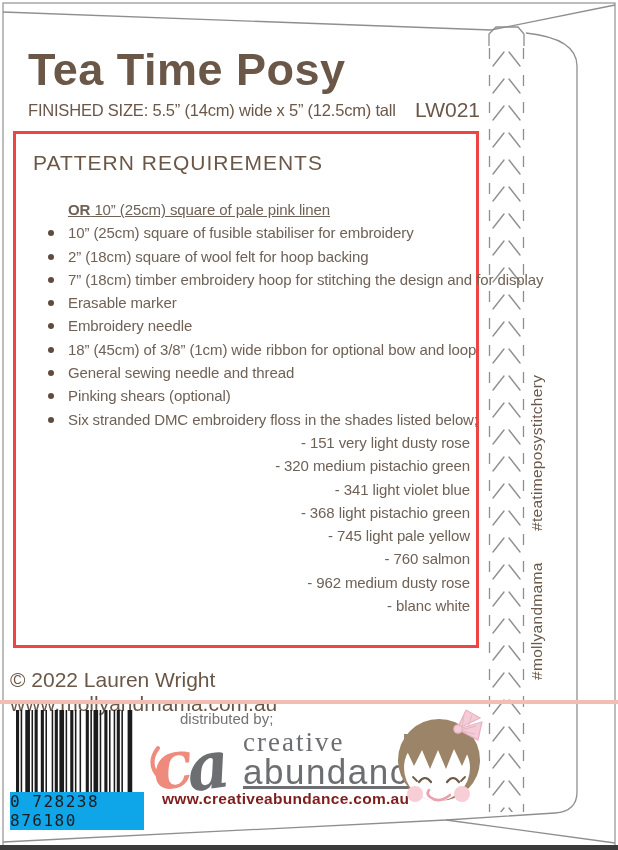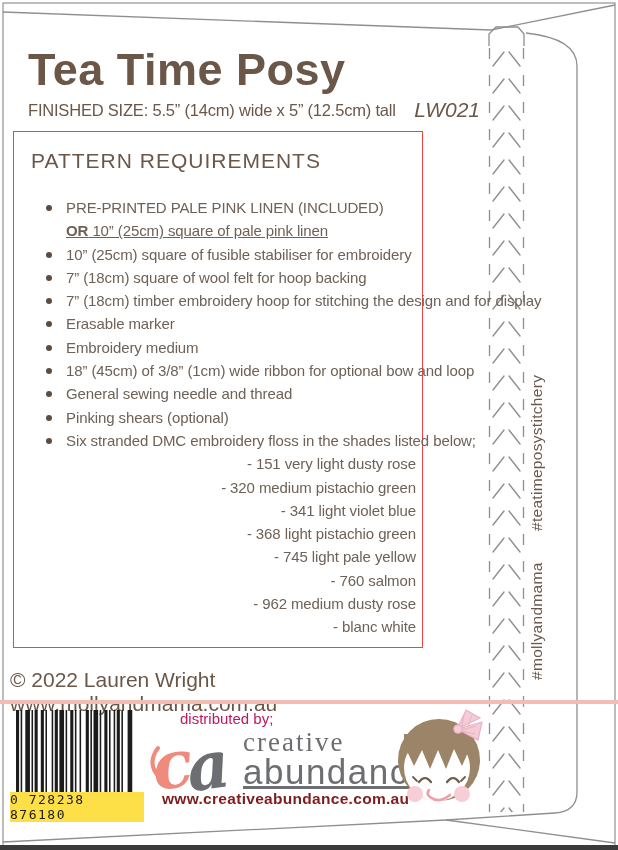--- a/index.html
+++ b/index.html
@@ -7,49 +7,49 @@
     position:relative;width:618px;height:850px;background:#ffffff;
     overflow:hidden;font-family:"Liberation Sans",sans-serif;
     -webkit-font-smoothing:antialiased;
   }
   #envelope-lines{position:absolute;left:0;top:0;z-index:1;pointer-events:none;}
   .content{position:absolute;z-index:2;}
 
   
   #title{left:28px;top:44px;font-size:45px;font-weight:600;letter-spacing:.5px;color:#6b5748;}
   #finished-size{left:28px;top:101px;font-size:16.5px;font-weight:400;color:#6b5748;letter-spacing:-0.2px;}
-  #product-code{left:408px;top:98px;width:72px;text-align:right;font-size:21px;color:#6b5748;font-style:italic;}
+  #product-code{left:408px;top:98px;width:72px;text-align:right;font-size:21px;color:#6b5748;}
 
   
   #req-box{
-    left:13px;top:131px;width:410px;height:517px;box-sizing:border-box;
-    border:1px solid #ef4444;background:#fff;
+    left:13px;top:131px;width:466px;height:517px;box-sizing:border-box;
+    border:3px solid #ef4444;background:#fff;
   }
   #req-heading{position:absolute;left:17px;top:17px;font-size:21px;letter-spacing:1px;color:#6b5748;}
   #req-list{position:absolute;left:14px;top:64px;right:6px;color:#6f6156;font-size:15px;letter-spacing:-0.1px;}
   .req-row{position:relative;min-height:23.3px;line-height:23.3px;padding-left:38px;white-space:nowrap;}
   .req-row .dot{
     position:absolute;left:18px;top:9px;width:6px;height:6px;border-radius:50%;
     background:#5f4b3f;
   }
   .req-row.cont{padding-left:38px;text-decoration:underline;}
   .bold-or{font-weight:bold;}
   .floss-row{position:relative;height:23.3px;line-height:23.3px;padding-left:86px;white-space:nowrap;text-align:right;}
   .floss-row .code{display:inline-block;width:50px;}
 
   
   #copyright-row{left:10px;top:668px;width:470px;display:flex;justify-content:space-between;
     font-size:21px;color:#6b5748;flex-direction:column;}
   #pink-rule{left:0;top:700px;width:618px;height:3.5px;background:#f2beb4;}
 
   
   #barcode-wrap{left:8px;top:708px;width:140px;height:100px;}
-  #barcode-number{position:absolute;left:2px;top:84px;width:134px;background:#fde047;
-    font-family:"DejaVu Sans Mono",monospace;font-size:13px;color:#1c1c1c;letter-spacing:1.5px;}
-  #distributed-by{left:180px;top:710px;font-size:15px;color:#be185d;}
+  #barcode-number{position:absolute;left:2px;top:84px;width:134px;background:#0ea5e9;
+    font-family:"DejaVu Sans Mono",monospace;font-size:16px;color:#1c1c1c;letter-spacing:1.5px;}
+  #distributed-by{left:180px;top:710px;font-size:15px;color:#737373;}
   #ca-monogram{left:150px;top:722px;}
   #dist-name{left:243px;top:728px;color:#6d6e71;font-weight:400;line-height:29px;}
   #dist-name .l1{font-size:27px;letter-spacing:2px;font-family:Liberation Serif, serif;}
   #dist-name .l2{font-size:35px;letter-spacing:1.5px;text-decoration:underline;}
   #dist-url{left:162px;top:790px;font-size:15.5px;font-weight:bold;color:#7f1d1d;letter-spacing:.3px;}
   #girl-logo{left:396px;top:704px;}
 
   
   .vtext{
     position:absolute;height:20px;line-height:20px;font-size:15.5px;color:#6b584a;
@@ -90,52 +90,48 @@
     <line x1="523.5" y1="48" x2="523.5" y2="812" stroke="#8f8f8f" stroke-width="1.3" stroke-dasharray="11 16"></line>
   </svg>
 
   <div class="content" id="title">Tea Time Posy</div>
   <div class="content" id="finished-size">FINISHED SIZE: 5.5” (14cm) wide x 5” (12.5cm) tall</div>
   <div class="content" id="product-code">LW021</div>
 
   <div class="content" id="req-box">
     <div id="req-heading">PATTERN REQUIREMENTS</div>
     <div id="req-list">
-      <div class="req-row">
-        <span class="dot"></span>
-        <span>PRE-PRINTED PALE PINK LINEN (INCLUDED)</span>
-      </div>
       <div class="req-row cont">
         <span class="bold-or">OR</span><span> 10” (25cm) square of pale pink linen</span>
       </div>
       <div>
 
           <div class="req-row">
             <span class="dot"></span>
             <span>10” (25cm) square of fusible stabiliser for embroidery</span>
           </div>
 
           <div class="req-row">
             <span class="dot"></span>
-            <span>7” (18cm) square of wool felt for hoop backing</span>
+            <span>2” (18cm) square of wool felt for hoop backing</span>
           </div>
 
           <div class="req-row">
             <span class="dot"></span>
             <span>7” (18cm) timber embroidery hoop for stitching the design and for display</span>
           </div>
 
           <div class="req-row">
             <span class="dot"></span>
             <span>Erasable marker</span>
           </div>
 
           <div class="req-row">
             <span class="dot"></span>
-            <span>Embroidery medium</span>
+            <span>Embroidery needle</span>
           </div>
 
           <div class="req-row">
             <span class="dot"></span>
             <span>18” (45cm) of 3/8” (1cm) wide ribbon for optional bow and loop</span>
           </div>
 
           <div class="req-row">
             <span class="dot"></span>
             <span>General sewing needle and thread</span>

